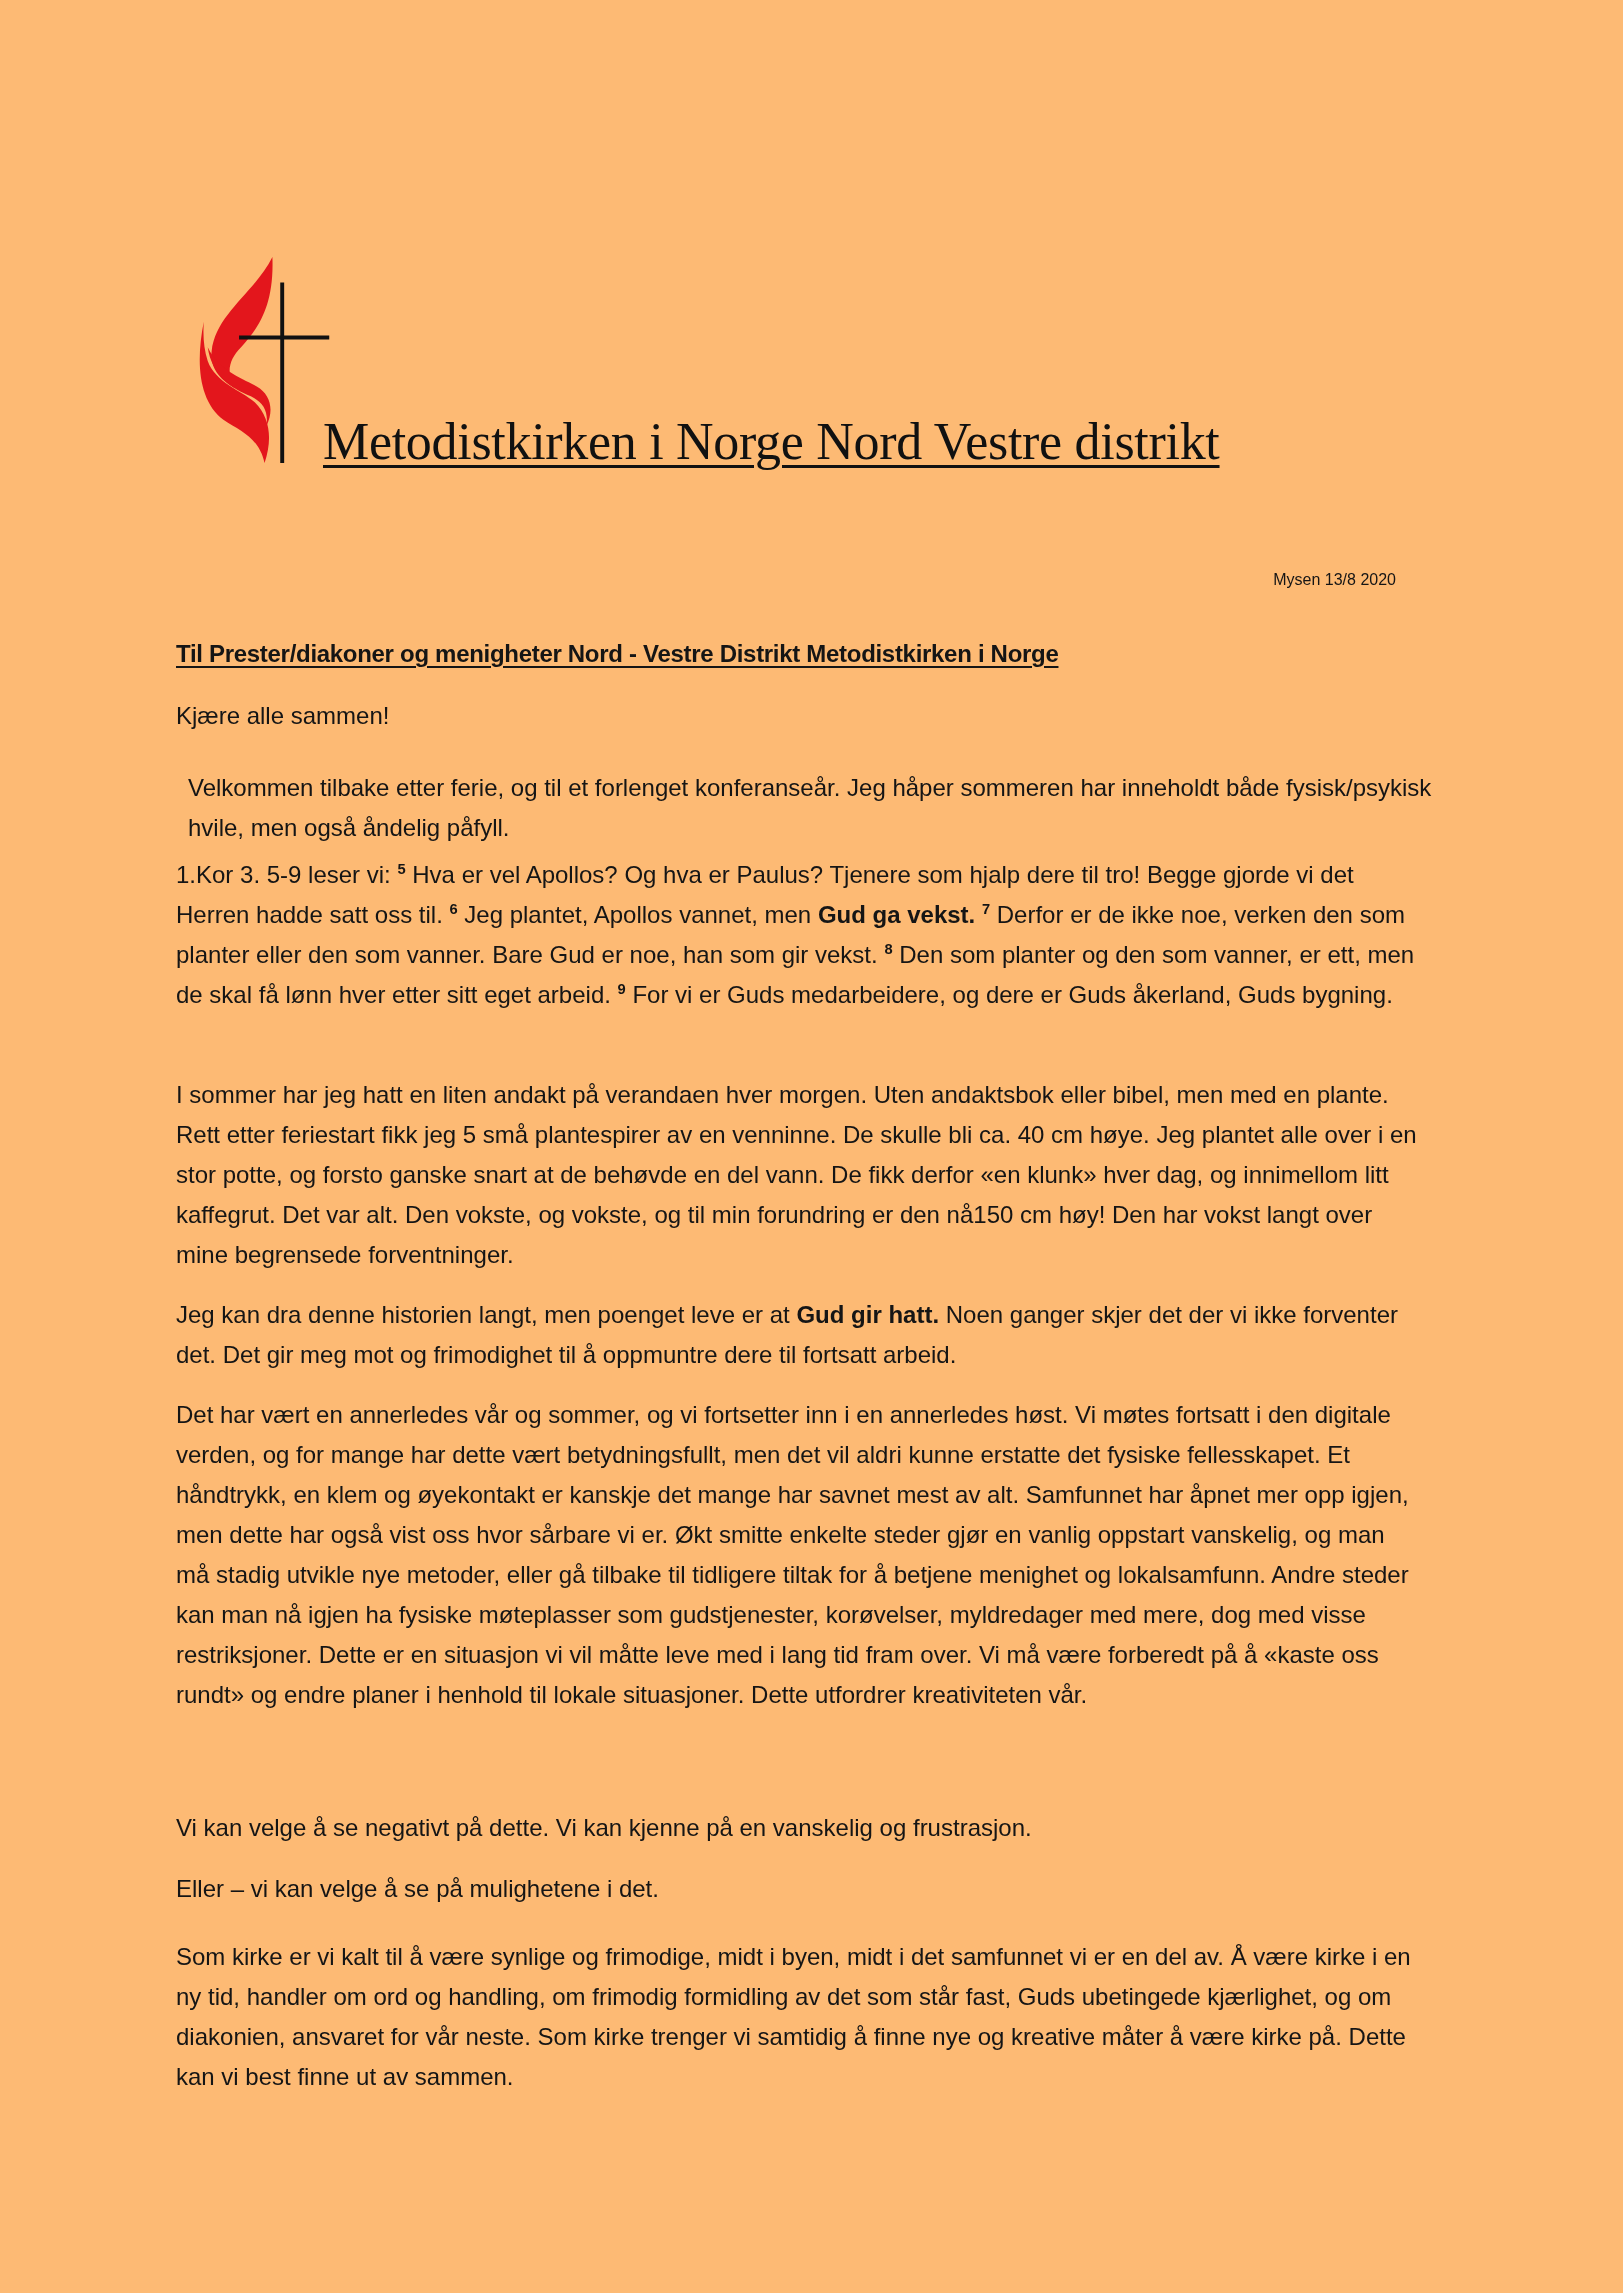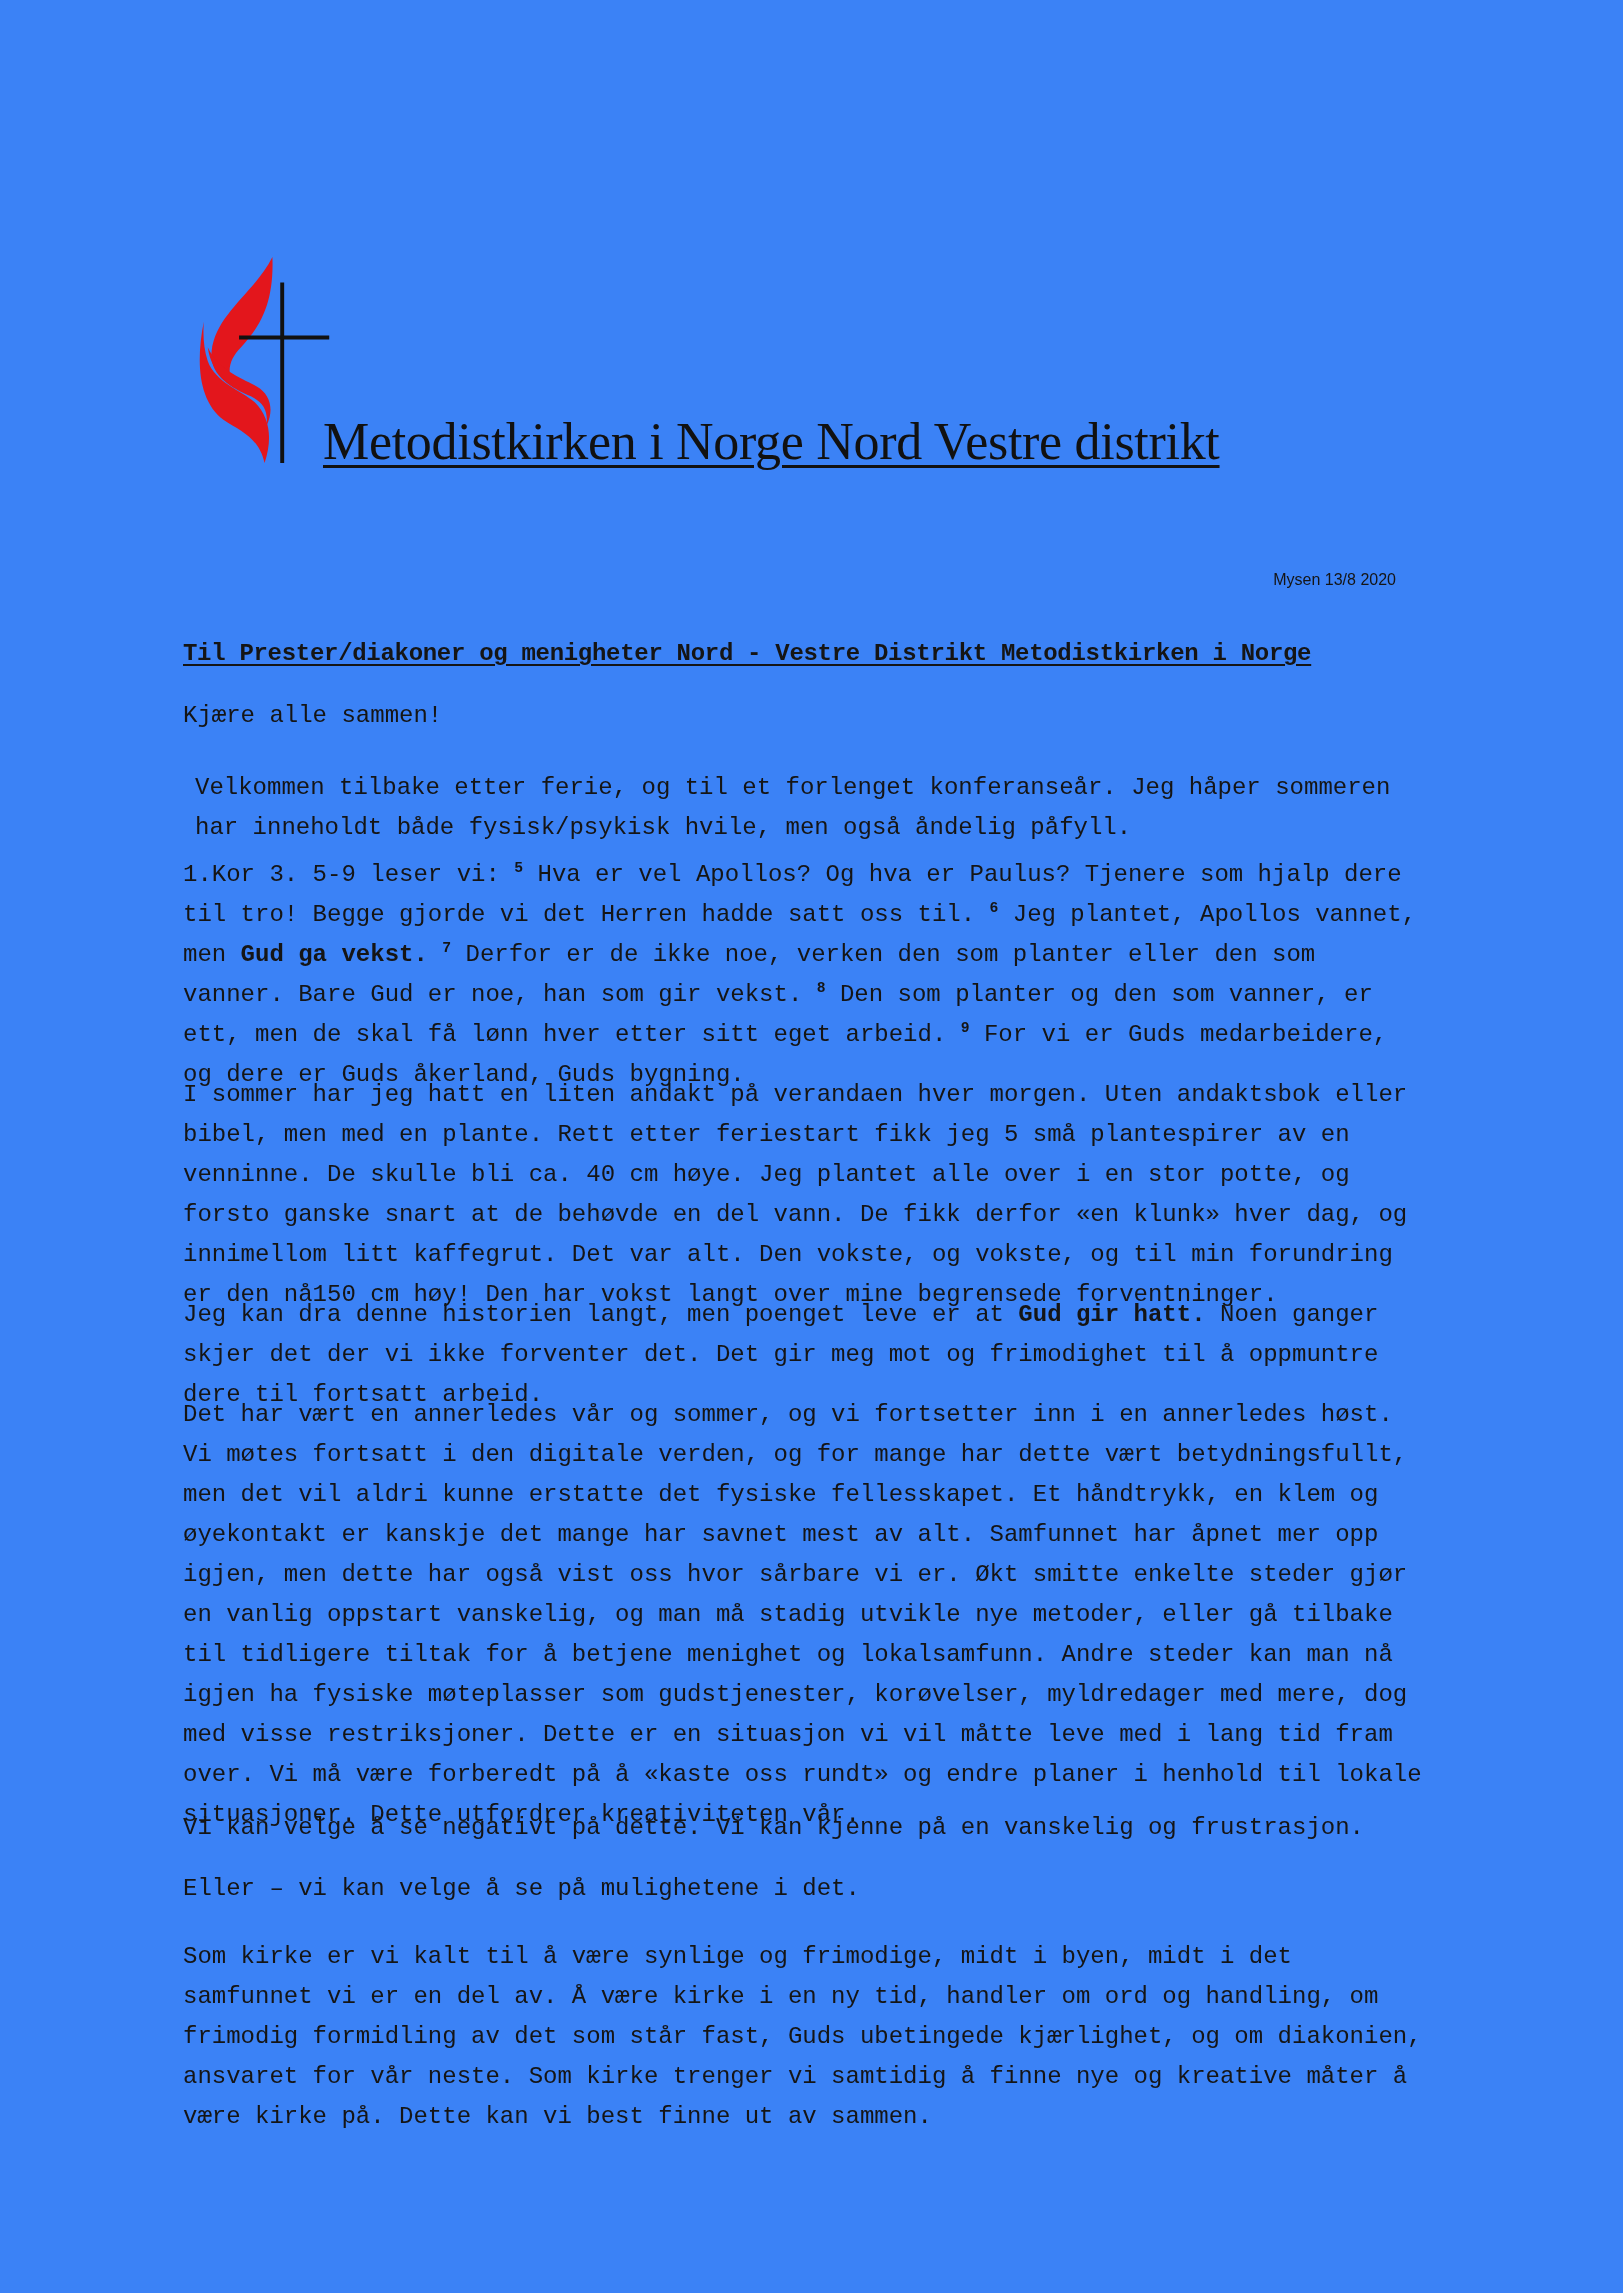--- a/index.html
+++ b/index.html
@@ -1,31 +1,31 @@
 <!DOCTYPE html>
 <html><head>
   <meta charset="utf-8">
   <style>
     html, body { margin: 0; padding: 0; background: #ffffff; }
     body { width: 1623px; height: 2294px; position: relative; overflow: hidden; color: #111; }
-    .page { position: absolute; left: 0; top: 0; width: 1623px; height: 2294px; background: #3b82f6; }
+    .page { position: absolute; left: 0; top: 0; width: 1623px; height: 2294px; background: #fdba74; }
 
     .logo { position: absolute; left: 194px; top: 253px; width: 147px; height: 216px; }
 
     .title {
       position: absolute; left: 323px; top: 412px;
       font-family: "Liberation Serif", "DejaVu Serif", serif;
       font-size: 52px; line-height: 59px; color: #111;
       text-decoration: underline; text-decoration-thickness: 2.9px; text-underline-offset: 5.9px;
       white-space: nowrap; letter-spacing: -0.3px;
     }
 
     .body-text {
-      position: absolute; left: 183px; width: 1245px;
-      font-family: Liberation Mono, monospace;
+      position: absolute; left: 176px; width: 1245px;
+      font-family: Liberation Sans, sans-serif;
       font-size: 24px; line-height: 40px; color: #151515;
     }
     .date { position: absolute; top: 571px; right: 227px; font-family: "Liberation Sans", sans-serif; font-size: 16px; color: #151515; white-space: nowrap; }
     .subject { top: 634px; font-weight: bold; text-decoration: underline; text-underline-offset: 3.9px; white-space: nowrap; letter-spacing: -0.3px; }
     .greeting { top: 696px; }
     .p1 { top: 756px; }
     .p2 { top: 855px; }
     .p3 { top: 1075px; }
     .p4 { top: 1295px; }
     .p5 { top: 1395px; }

